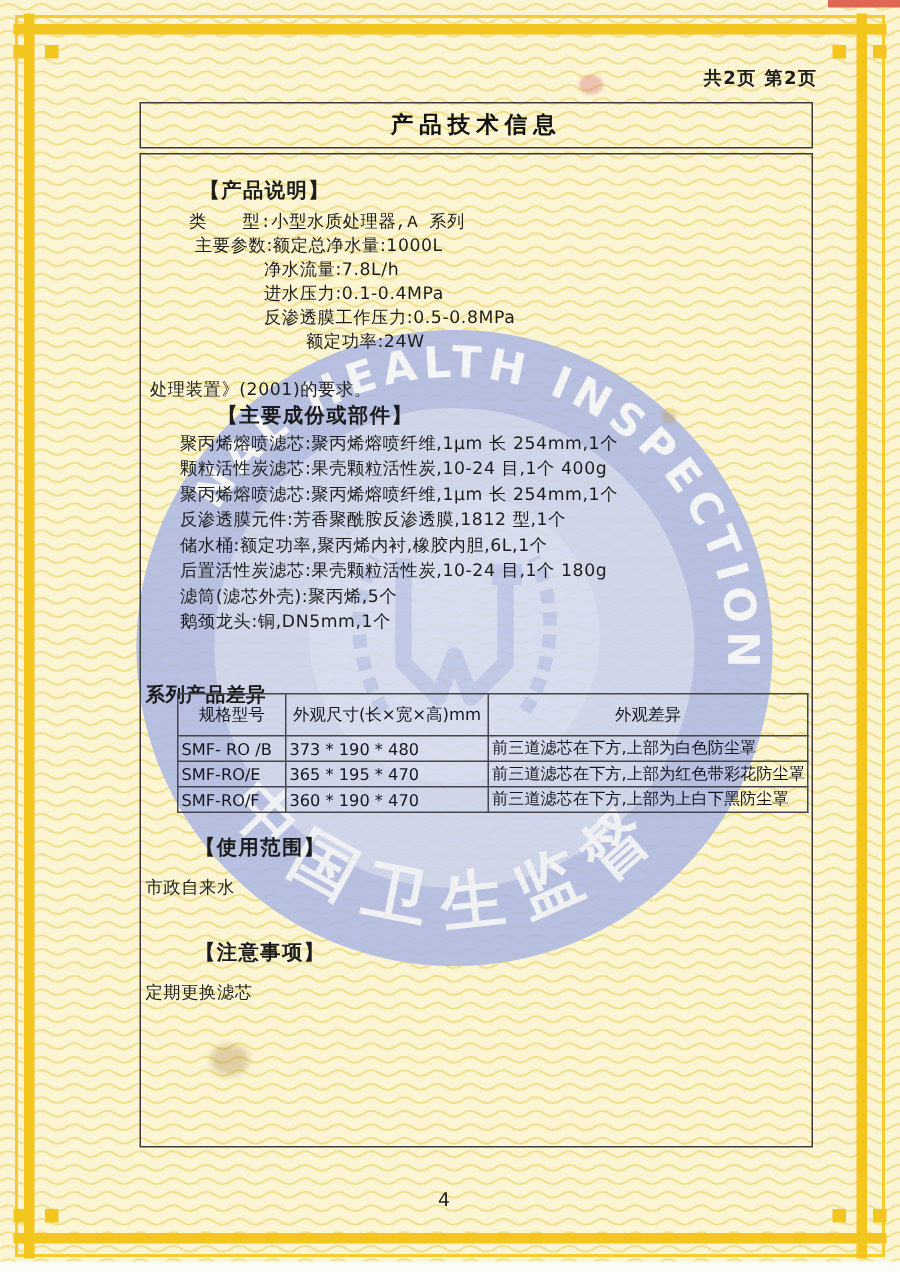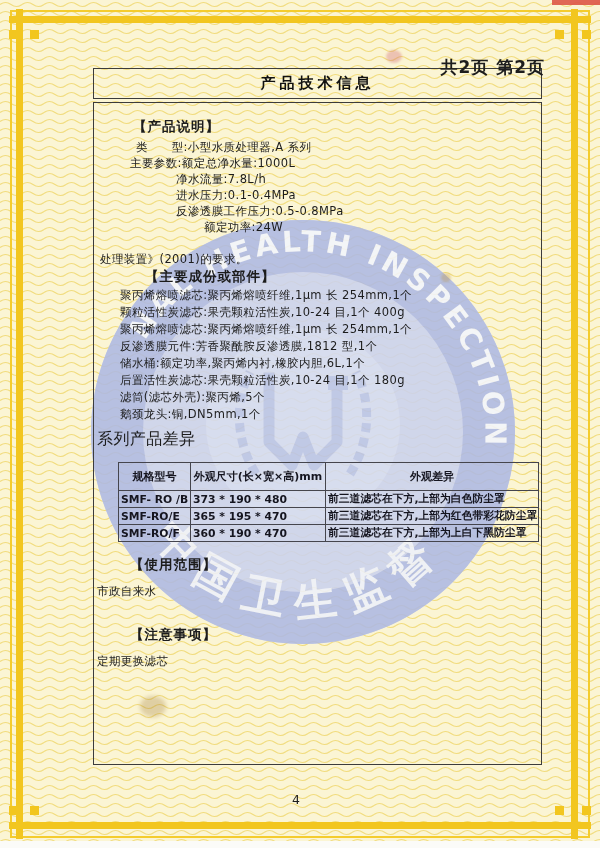--- a/index.html
+++ b/index.html
@@ -25,29 +25,29 @@
     border:1.6px solid #3c3c3c; z-index:3; }
   .main-box { position:absolute; left:93px; top:102px; width:449px; height:663px;
     border:1.6px solid #3c3c3c; z-index:2; }
   
   .t { position:absolute; z-index:4; font-size:11.5px; white-space:nowrap;
        letter-spacing:0.4px; color:#1c1c1c; }
   .heading { font-size:13.5px; font-weight:bold; letter-spacing:1px;margin-left:33px; }
   .doc-title { position:absolute; left:93px; top:68px; width:449px; height:31px;
     z-index:4; text-align:center; line-height:31px; font-size:15px; font-weight:bold;
     letter-spacing:4px; color:#111; }
-  .page-ind { position:absolute; z-index:4; left:360px; top:56px; width:185px;
-    text-align:right; font-size:17px; font-weight:bold; letter-spacing:1px; }
+  .page-ind { position:absolute; z-index:4; left:360px; top:44px; width:185px;
+    text-align:right; font-size:12px; font-weight:bold; letter-spacing:1px; }
   .pageno { position:absolute; z-index:4; left:0; top:792px; width:592px;
     text-align:center; font-size:12.5px; }
   
   .series-table { position:absolute; z-index:4; left:118px; top:462px; width:421px;
     border-collapse:collapse; table-layout:fixed; font-size:10.8px; color:#15151f; }
   .series-table th, .series-table td { border:1.5px solid #45454d; padding:0 2px;
-    white-space:nowrap; overflow:hidden; font-weight:bold;margin-top:32px; }
+    white-space:nowrap; overflow:hidden; font-weight:normal;margin-top:32px; }
   .series-table th { height:28px; text-align:center; font-size:11px; }
   .series-table td { height:17px; text-align:left; }
   
   .red-corner { position:absolute; z-index:5; left:552px; top:0; width:48px; height:5px;
     background:#dd5747; opacity:.9; }
   .white-edge { position:absolute; z-index:6; left:0; top:841px; width:600px; height:7px;
     background:#fbfbf8; }
   .stain { position:absolute; z-index:3; border-radius:50%; }
   .stain-pink { left:386px; top:50px; width:16px; height:13px;
     background:rgba(210,100,115,.35); filter:blur(1px); }
@@ -110,39 +110,39 @@
   <div class="stain stain-pink"></div>
   <div class="stain stain-brown"></div>
   <div class="stain stain-dot"></div>
 
   <div class="page-ind">共2页 第2页</div>
   <div class="title-box"></div>
   <div class="doc-title">产品技术信息</div>
   <div class="main-box"></div>
 
   <div class="t heading" style="left:100px;top:118px;">【产品说明】</div>
-  <div class="t" style="left:136px;top:140px;">类　　型:小型水质处理器,A 系列</div>
+  <div class="t" style="left:126px;top:140px;font-family:Liberation Mono, monospace;">类　　型:小型水质处理器,A 系列</div>
   <div class="t" style="left:130px;top:156px;">主要参数:额定总净水量:1000L</div>
   <div class="t" style="left:176px;top:172px;">净水流量:7.8L/h</div>
   <div class="t" style="left:176px;top:188px;">进水压力:0.1-0.4MPa</div>
   <div class="t" style="left:176px;top:204px;">反渗透膜工作压力:0.5-0.8MPa</div>
   <div class="t" style="left:176px;top:220px;margin-left:28px;">额定功率:24W</div>
   <div class="t" style="left:100px;top:252px;">处理装置》(2001)的要求。</div>
 
   <div class="t heading" style="left:112px;top:268px;">【主要成份或部件】</div>
   <div class="t" style="left:120px;top:288px;">聚丙烯熔喷滤芯:聚丙烯熔喷纤维,1μm 长 254mm,1个</div>
   <div class="t" style="left:120px;top:305px;">颗粒活性炭滤芯:果壳颗粒活性炭,10-24 目,1个 400g</div>
   <div class="t" style="left:120px;top:322px;">聚丙烯熔喷滤芯:聚丙烯熔喷纤维,1μm 长 254mm,1个</div>
   <div class="t" style="left:120px;top:339px;">反渗透膜元件:芳香聚酰胺反渗透膜,1812 型,1个</div>
   <div class="t" style="left:120px;top:356px;">储水桶:额定功率,聚丙烯内衬,橡胶内胆,6L,1个</div>
   <div class="t" style="left:120px;top:373px;">后置活性炭滤芯:果壳颗粒活性炭,10-24 目,1个 180g</div>
   <div class="t" style="left:120px;top:390px;">滤筒(滤芯外壳):聚丙烯,5个</div>
   <div class="t" style="left:120px;top:407px;">鹅颈龙头:铜,DN5mm,1个</div>
 
-  <div class="t" style="left:97px;top:429px;font-size:16px;font-weight:400;">系列产品差异</div>
+  <div class="t" style="left:97px;top:454px;font-size:13px;font-weight:700;">系列产品差异</div>
   <table class="series-table">
     <colgroup>
         <col style="width:72px">
         <col style="width:135px">
         <col>
       </colgroup>
     <thead>
       <tr>
         <th>规格型号</th>
         <th>外观尺寸(长×宽×高)mm</th>

